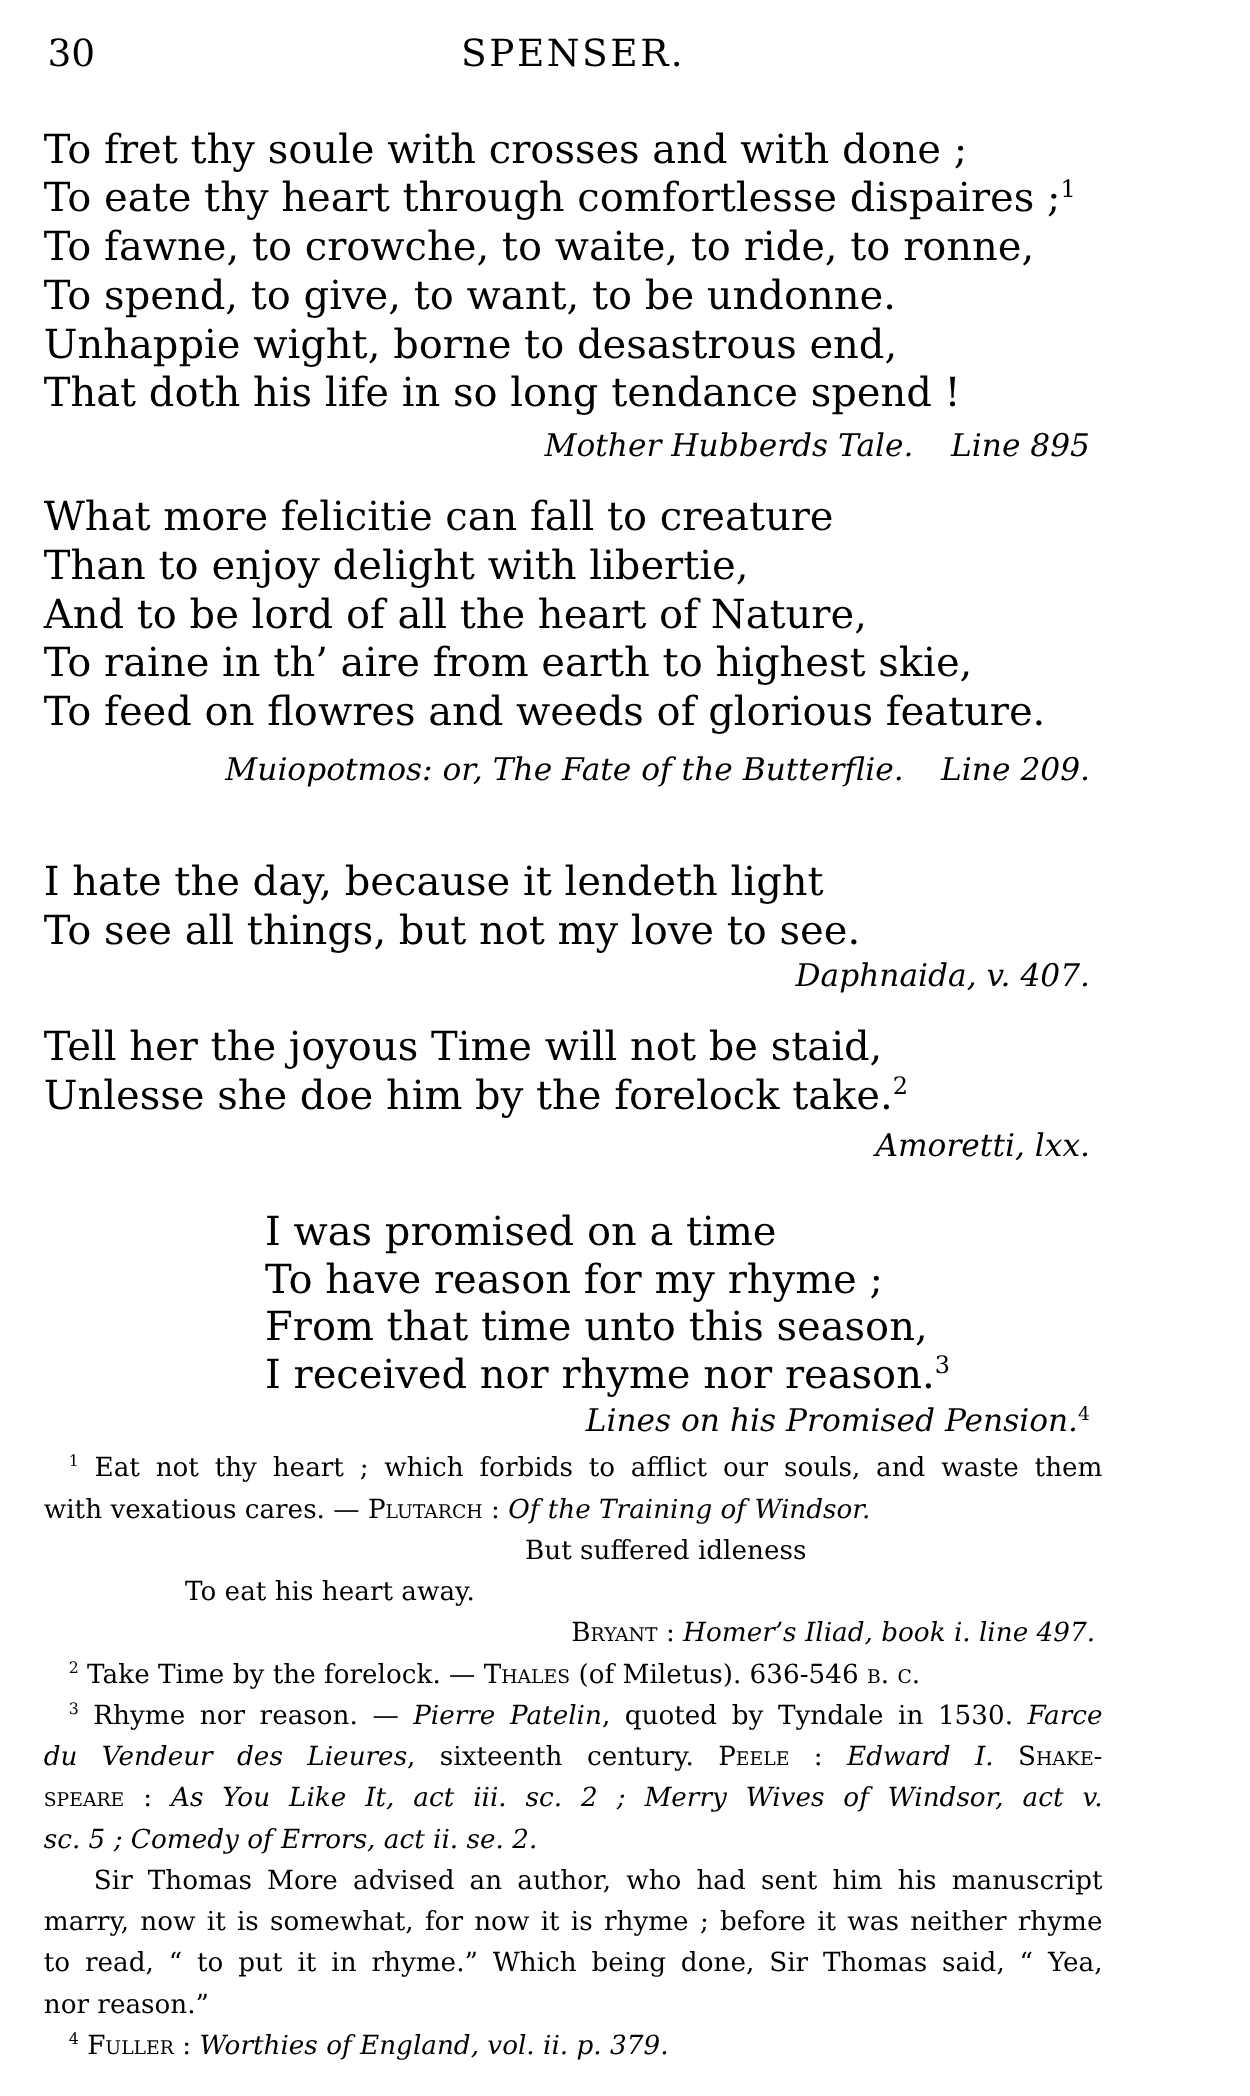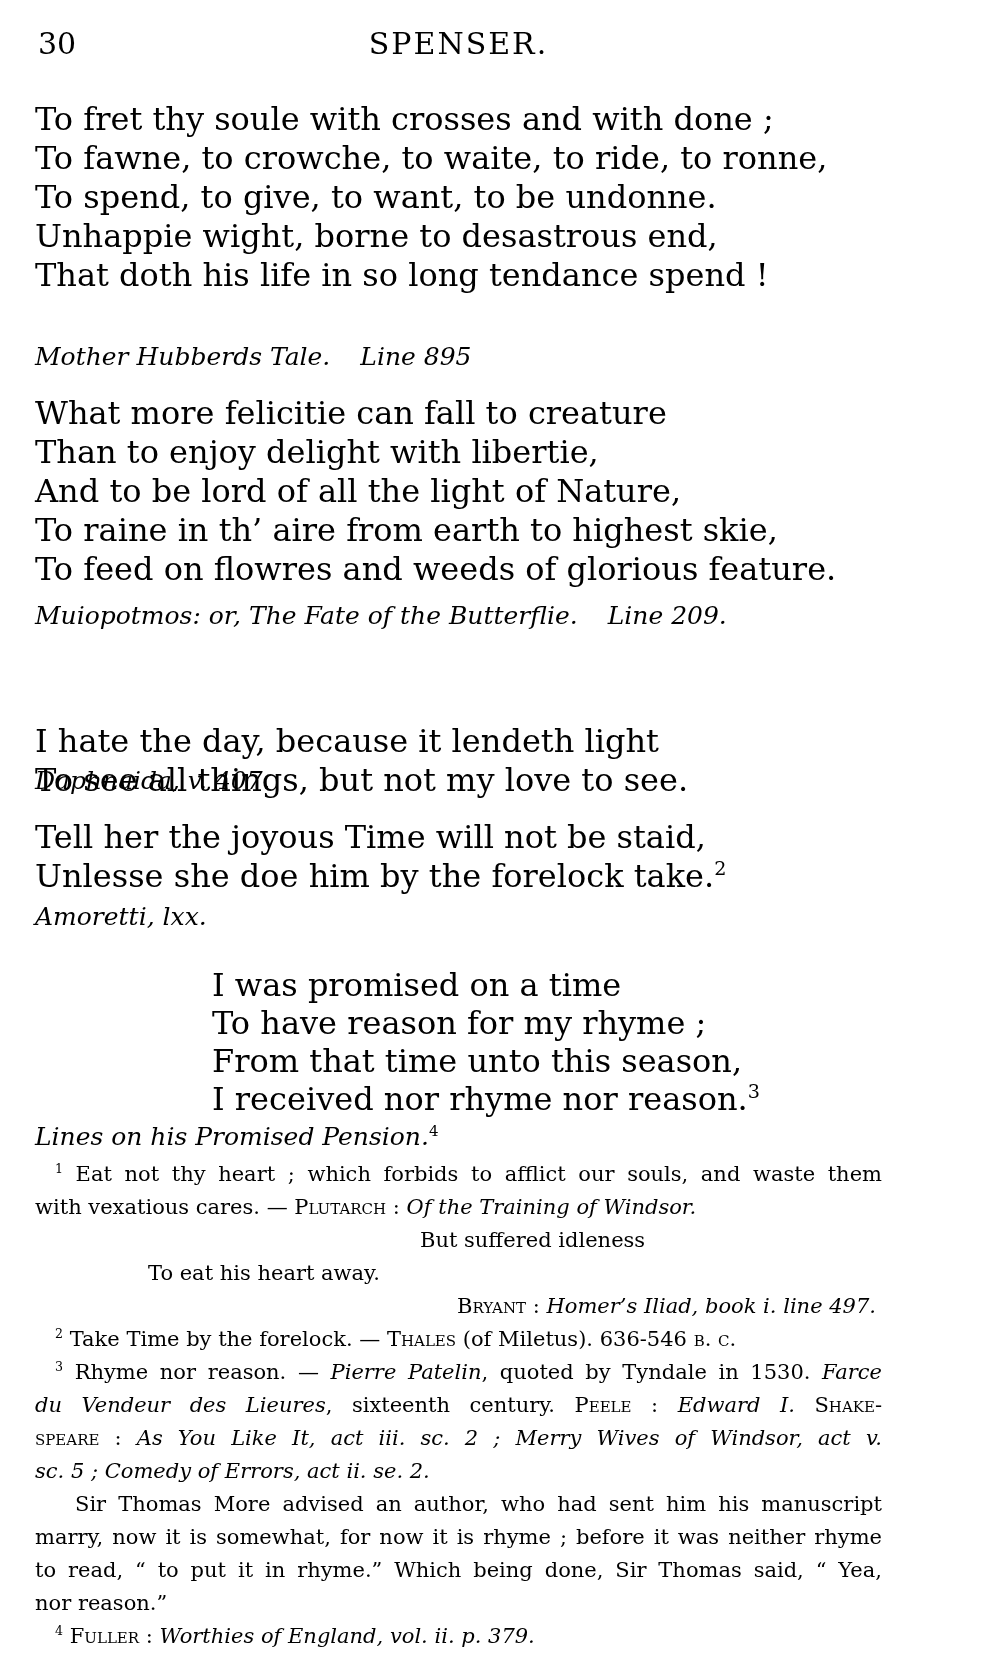--- a/index.html
+++ b/index.html
@@ -10,67 +10,68 @@
     overflow:hidden;
     text-decoration:underline;
   }
   .hdr-num{position:absolute;top:26px;left:38px;font-size:30px;}
   .hdr-title{position:absolute;top:26px;left:35px;right:118px;text-align:center;font-size:30px;letter-spacing:2px;}
   .stanza{position:absolute;left:35px;}
   .pline{white-space:nowrap;font-size:32px;line-height:39px;}
   #stanza-5{left:212px;}
   #stanza-5 .pline{line-height:38px;}
   .attr{
-    position:absolute;left:35px;right:128px;text-align:left;
+    position:absolute;left:35px;right:128px;text-align:right;
     font-style:italic;font-size:25px;line-height:30px;white-space:nowrap;
   }
   .loc{margin-left:30px;}
   .sup{font-size:60%;vertical-align:super;line-height:0;font-style:normal;}
   .it{font-style:italic;}
   .sc{font-variant:small-caps;}
   .footnotes{position:absolute;top:1158px;left:35px;right:118px;font-size:21px;line-height:33px;}
   .fl{min-height:33px;}
   .just{text-align:justify;text-align-last:justify;}
   .ind1{text-indent:20px;}
   .ind2{text-indent:40px;}
   .vml1{margin-left:385px;}
   .vml2{margin-left:113px;}
   .fn-attr{text-align:right;padding-right:6px;}
   #attr-1{top:342px;}
   #stanza-2{top:394px;}
   #attr-2{top:601px;}
-  #stanza-3{top:686px;margin-top:36px;}
+  #stanza-3{top:686px;}
   #attr-3{top:766px;}
   #stanza-4{top:818px;}
   #attr-4{top:902px;}
   #stanza-5{top:966px;}
   #attr-5{top:1122px;}
   #stanza-1{top:100px;}
 </style>
 </head>
 <body>
 
 <div class="page">
 
   <div class="hdr-num">30</div>
   <div class="hdr-title">SPENSER.</div>
 
   <div class="stanza" id="stanza-1">
     <div class="pline"><span>To fret thy soule with crosses and with done ;</span></div>
+    <div class="pline"><span>To eate thy heart through comfortlesse dispaires ;</span><sup class="sup auto-hide">1</sup></div>
     <div class="pline"><span>To fawne, to crowche, to waite, to ride, to ronne,</span></div>
     <div class="pline"><span>To spend, to give, to want, to be undonne.</span></div>
     <div class="pline"><span>Unhappie wight, borne to desastrous end,</span></div>
     <div class="pline"><span>That doth his life in so long tendance spend !</span></div>
   </div>
   <div class="attr" id="attr-1"><span>Mother Hubberds Tale.</span><span class="loc auto-hide">Line 895</span></div>
 
   <div class="stanza" id="stanza-2">
     <div class="pline"><span>What more felicitie can fall to creature</span></div>
     <div class="pline"><span>Than to enjoy delight with libertie,</span></div>
-    <div class="pline"><span>And to be lord of all the light of Nature,</span></div>
+    <div class="pline"><span>And to be lord of all the heart of Nature,</span></div>
     <div class="pline"><span>To raine in th’ aire from earth to highest skie,</span></div>
     <div class="pline"><span>To feed on flowres and weeds of glorious feature.</span></div>
   </div>
   <div class="attr" id="attr-2"><span>Muiopotmos: or, The Fate of the Butterflie.</span><span class="loc auto-hide">Line 209.</span></div>
 
   <div class="stanza" id="stanza-3">
     <div class="pline"><span>I hate the day, because it lendeth light</span></div>
     <div class="pline"><span>To see all things, but not my love to see.</span></div>
   </div>
   <div class="attr" id="attr-3"><span>Daphnaida, v. 407.</span></div>

